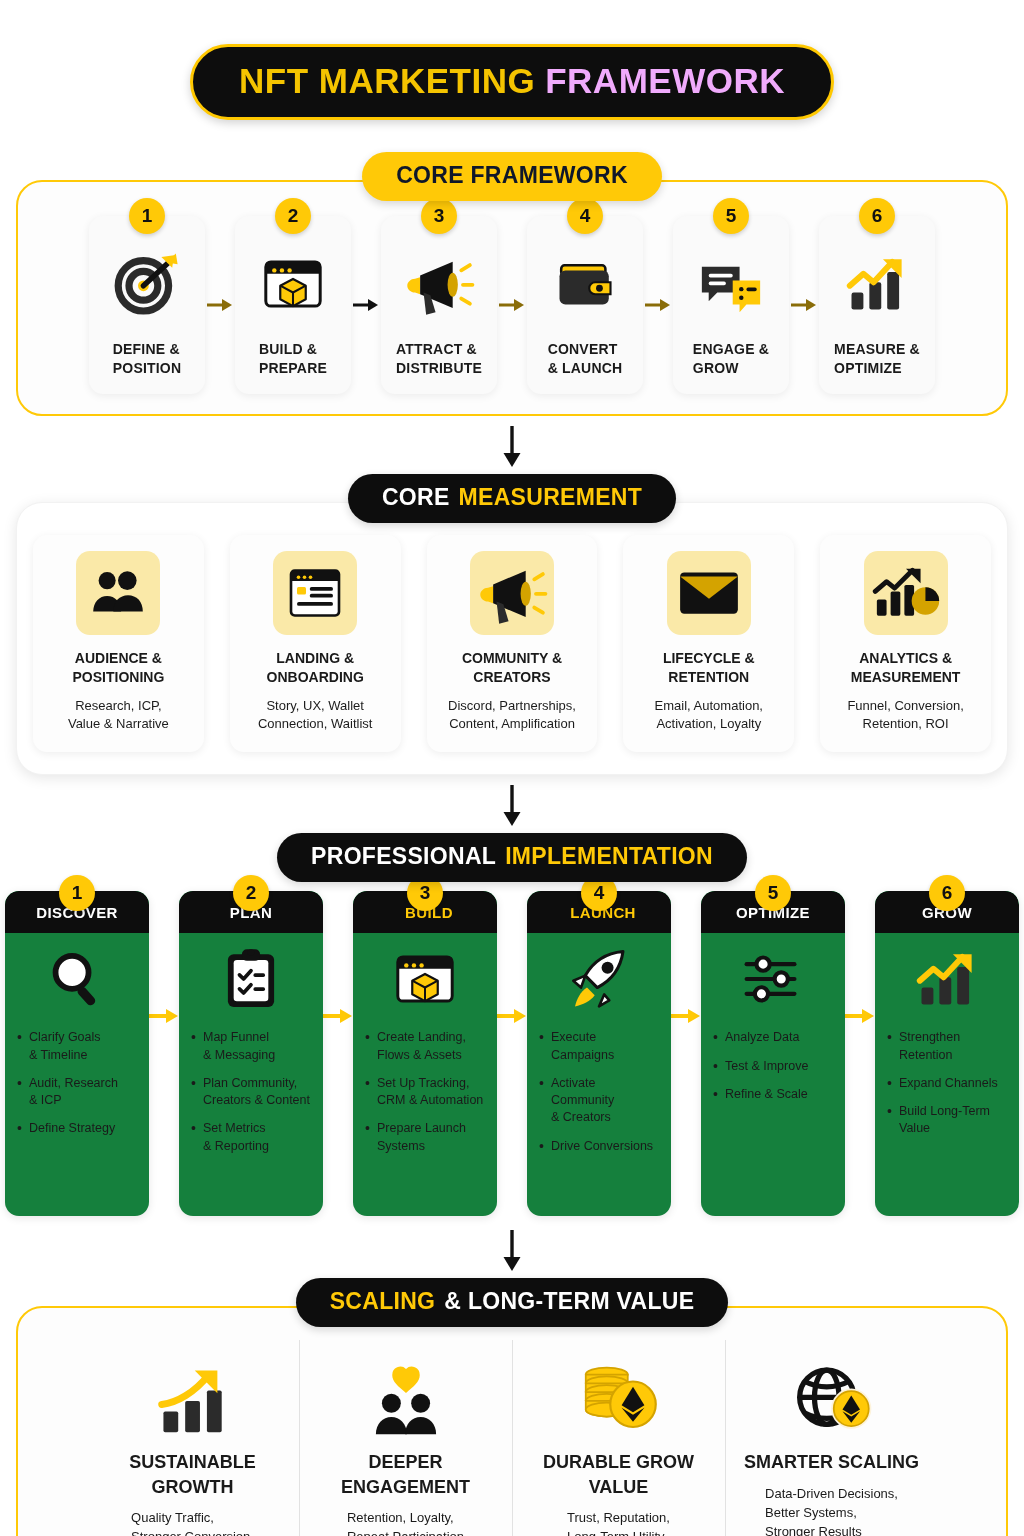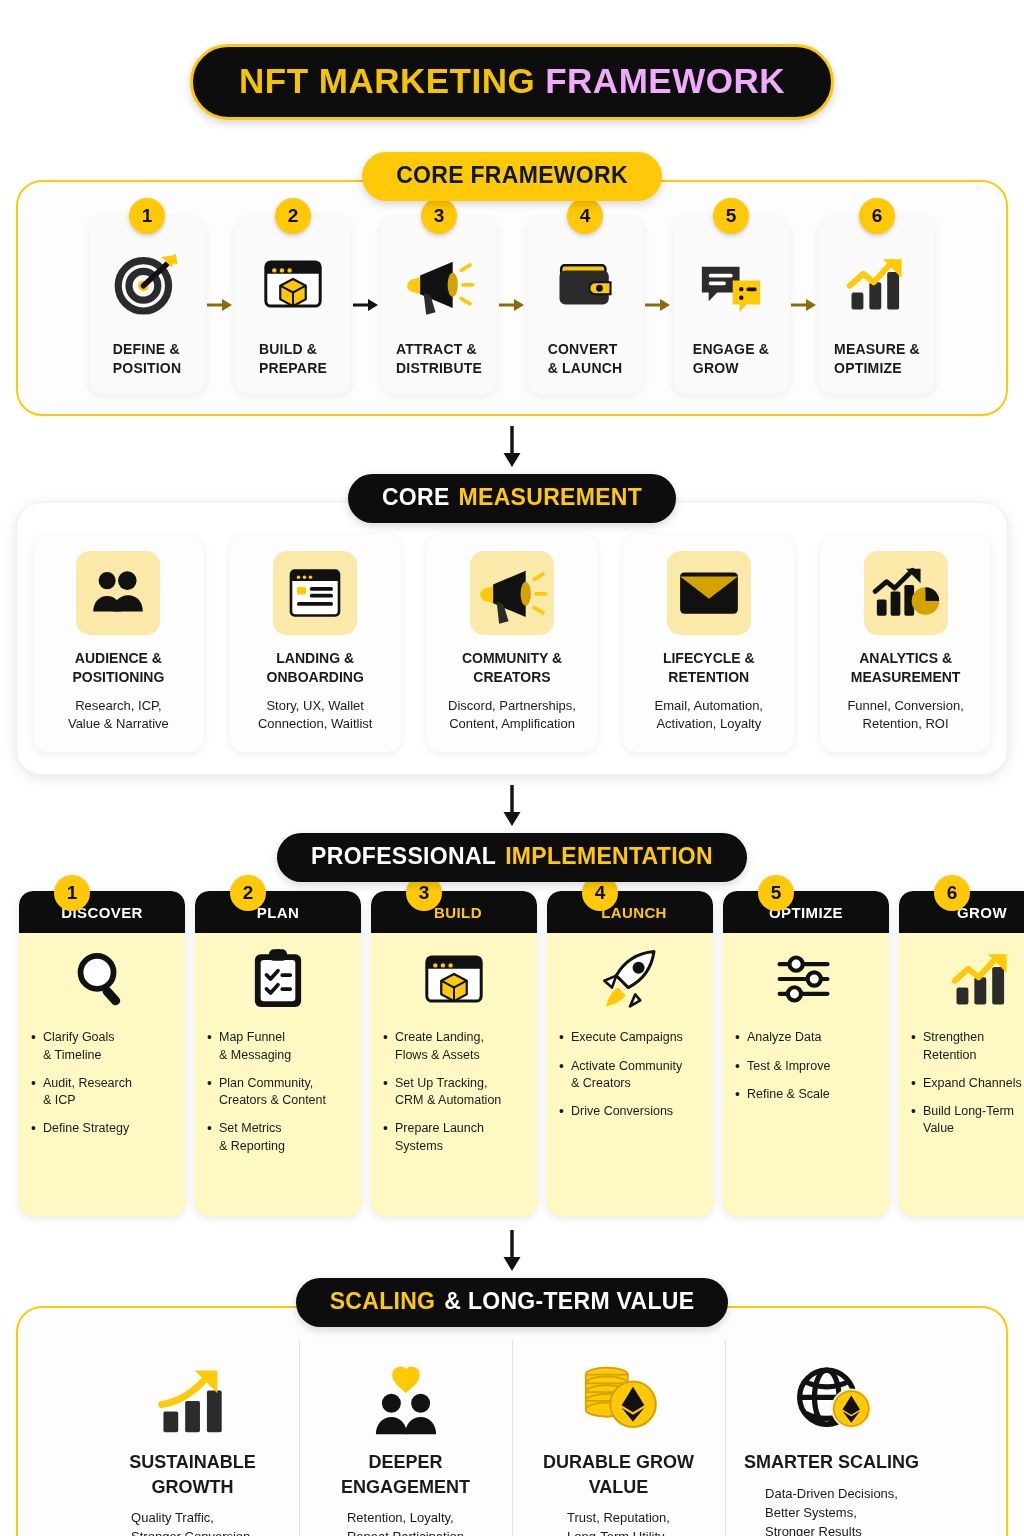--- a/index.html
+++ b/index.html
@@ -98,28 +98,27 @@
     background:#FAE9A8;
     display:flex; align-items:center; justify-content:center;
   }
   .cc-title { margin-top:14px; font-size:14px; font-weight:bold; text-align:center; line-height:1.35; }
   .cc-desc { margin-top:10px; font-size:13px; text-align:center; line-height:1.45; color:#1c1c1c; }
 
   
   #impl-wrap { margin-top:-21px; padding: 30px 14px 0; position:relative; }
   .impl-row { display:flex; justify-content:center; align-items:flex-start; }
   .impl-card {
-    width:166px;
+    width:144px;
     border-radius:14px;
-    background:#fef9c3;
+    background:#15803d;
     box-shadow:0 2px 9px rgba(0,0,0,.10);
     position:relative;
     overflow:hidden;
     min-height:325px;
-    margin-left:20px;
   }
   .impl-head {
     background:#0d0d0d;
     border-radius:14px 14px 0 0;
     padding:13px 4px 12px;
     text-align:center;
     font-size:15px; font-weight:bold; letter-spacing:.4px;
   }
   .impl-head.w { color:#fff; }
   .impl-head.g { color:#FFC907;padding-left:12px; }

